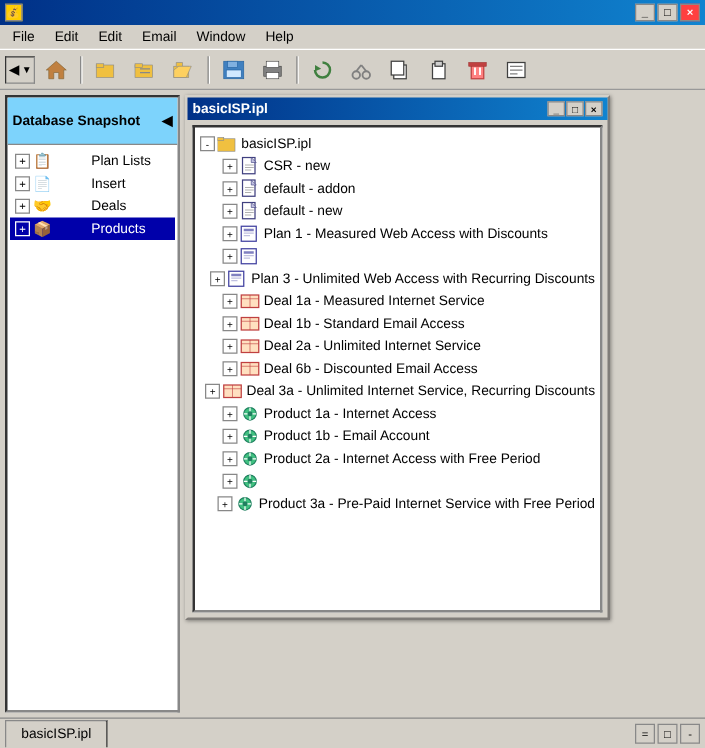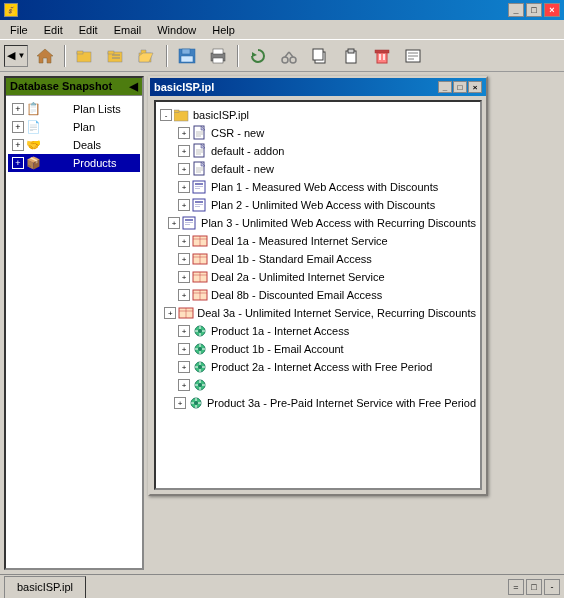--- a/index.html
+++ b/index.html
@@ -124,26 +124,26 @@
 
     
     .sidebar {
       width: 140px;
       background: #fff;
       border: 2px inset #888;
       margin: 4px;
       overflow: auto;
     }
     .sidebar-header {
-      background: #4d7c0f;
-      padding: 2px 4px;
+      background: #7dd3fc;
+      padding: 12px 4px;
       font-size: 11px;
       font-weight: bold;
       display: flex;
-      align-items: flex-start;
+      align-items: center;
       justify-content: space-between;
       border-bottom: 1px solid #888;
     }
     .sidebar-item {
       display: flex;
       align-items: center;
       padding: 1px 4px;
       cursor: pointer;
       white-space: nowrap;
     }
@@ -428,21 +428,21 @@
     </div>
     <div style="padding: 4px 2px;">
       <div class="sidebar-item">
         <div class="sidebar-expand">+</div>
         <span class="tree-icon icon-folder">📋</span>
         <span class="sidebar-label">Plan Lists</span>
       </div>
       <div class="sidebar-item">
         <div class="sidebar-expand">+</div>
         <span class="tree-icon">📄</span>
-        <span class="sidebar-label">Plan</span>
+        <span class="sidebar-label">Insert</span>
       </div>
       <div class="sidebar-item">
         <div class="sidebar-expand">+</div>
         <span class="tree-icon">🤝</span>
         <span class="sidebar-label">Deals</span>
       </div>
       <div class="sidebar-item selected">
         <div class="sidebar-expand" style="background:#0000aa;color:white;border-color:#fff;">+</div>
         <span class="tree-icon">📦</span>
         <span class="sidebar-label">Products</span>
@@ -534,21 +534,20 @@
     <span style="display:inline-block;width:18px;"></span>
     <span class="tree-expand">+</span>
     <span class="node-icon">
                 <svg width="16" height="14" viewBox="0 0 16 14">
                   <rect x="1" y="1" width="12" height="12" fill="white" stroke="#4040a0" stroke-width="1"></rect>
                   <rect x="3" y="3" width="8" height="2" fill="#8080c0"></rect>
                   <rect x="3" y="6" width="8" height="1" fill="#c0c0e0"></rect>
                   <rect x="3" y="8" width="5" height="1" fill="#c0c0e0"></rect>
                 </svg>
               </span>
-    <span class="node-label">Plan 2 - Unlimited Web Access with Discounts</span>
   </div>
             <div class="tree-node">
     <span style="display:inline-block;width:18px;"></span>
     <span class="tree-expand">+</span>
     <span class="node-icon">
                 <svg width="16" height="14" viewBox="0 0 16 14">
                   <rect x="1" y="1" width="12" height="12" fill="white" stroke="#4040a0" stroke-width="1"></rect>
                   <rect x="3" y="3" width="8" height="2" fill="#8080c0"></rect>
                   <rect x="3" y="6" width="8" height="1" fill="#c0c0e0"></rect>
                   <rect x="3" y="8" width="5" height="1" fill="#c0c0e0"></rect>
@@ -595,21 +594,21 @@
             <div class="tree-node">
     <span style="display:inline-block;width:18px;"></span>
     <span class="tree-expand">+</span>
     <span class="node-icon">
                 <svg width="16" height="14" viewBox="0 0 16 14">
                   <rect x="1" y="2" width="14" height="10" fill="#ffe0c0" stroke="#c04040" stroke-width="1"></rect>
                   <line x1="1" y1="5" x2="15" y2="5" stroke="#c04040" stroke-width="0.5"></line>
                   <line x1="8" y1="2" x2="8" y2="12" stroke="#c04040" stroke-width="0.5"></line>
                 </svg>
               </span>
-    <span class="node-label">Deal 8b - Discounted Email Access</span>
+    <span class="node-label">Deal 6b - Discounted Email Access</span>
   </div>
             <div class="tree-node">
     <span style="display:inline-block;width:18px;"></span>
     <span class="tree-expand">+</span>
     <span class="node-icon">
                 <svg width="16" height="14" viewBox="0 0 16 14">
                   <rect x="1" y="2" width="14" height="10" fill="#ffe0c0" stroke="#c04040" stroke-width="1"></rect>
                   <line x1="1" y1="5" x2="15" y2="5" stroke="#c04040" stroke-width="0.5"></line>
                   <line x1="8" y1="2" x2="8" y2="12" stroke="#c04040" stroke-width="0.5"></line>
                 </svg>

